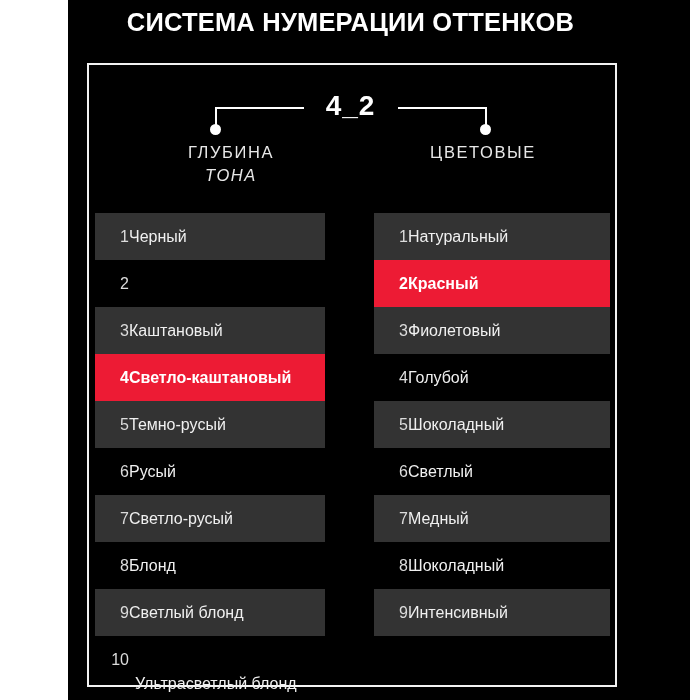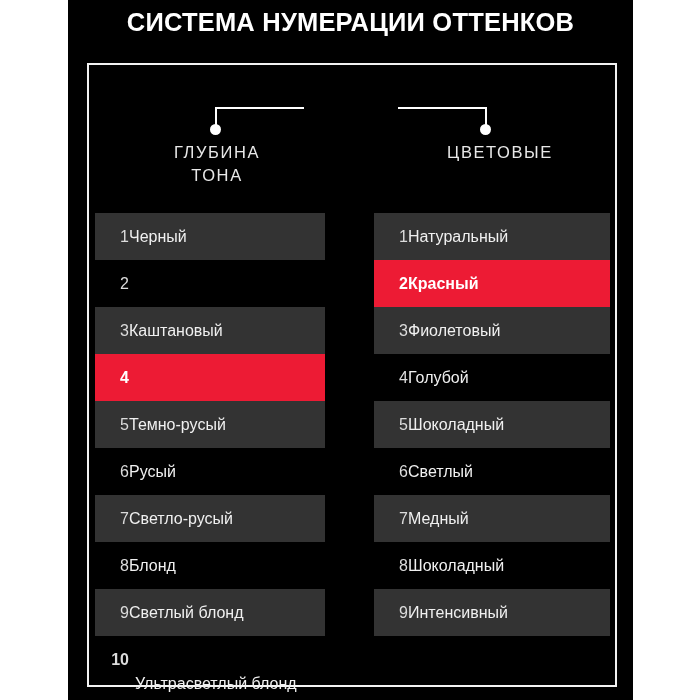--- a/index.html
+++ b/index.html
@@ -17,21 +17,21 @@
     position: relative;
     width: 700px;
     height: 700px;
     background: #ffffff;
   }
   
   #canvas {
     position: absolute;
     left: 68px;
     top: 0px;
-    width: 565px;
+    width: 622px;
     height: 700px;
     background: #000000;
     overflow: hidden;
   }
   #title {
     position: absolute;
     left: 0px;
     top: 8px;
     width: 565px;
     text-align: center;
@@ -89,21 +89,21 @@
     position: absolute;
     top: 141px;
     width: 230px;
     text-align: center;
     color: #e8e8e8;
     font-size: 16.5px;
     letter-spacing: 1.6px;
     line-height: 23px;
     font-weight: 400;
   }
-  .col-head .l2 { display: block; }
+  .col-head .l2 { display: block; font-style: italic; }
 
   .column {
     position: absolute;
     top: 213px;
   }
   #col-left  { left: 27px;  width: 230px; }
   #col-right { left: 306px; width: 236px; }
 
   .row {
     position: relative;
@@ -127,65 +127,67 @@
     color: #f0f0f0;
     font-size: 16px;
     font-weight: 400;
     white-space: nowrap;
   }
   .row.highlight .num,
   .row.highlight .label {
     color: #ffffff;
     font-weight: bold;
   }
-  #col-left .row.wide .num { width: 34px; font-weight: bold; }
+  #col-left .row.wide .num { width: 34px; }
   #col-left .row.wide .label { margin-left: 6px; margin-top: 48px; }
 </style>
 </head>
 <body>
 
 <div id="stage">
   <div id="canvas">
 
     <div id="title">СИСТЕМА НУМЕРАЦИИ ОТТЕНКОВ</div>
 
     <div id="frame"></div>
 
     <div class="conn-h" style="left:147px; width:89px;"></div>
     <div class="conn-v" style="left:147px;"></div>
     <div class="conn-dot" style="left:142px;"></div>
 
     <div class="conn-h" style="left:330px; width:89px;"></div>
     <div class="conn-v" style="left:417px;"></div>
     <div class="conn-dot" style="left:412px;"></div>
 
-
-    <div class="col-head" style="left:34px;">
+    <div id="code">4_2</div>
+
+    <div class="col-head" style="left:48px;">
       <span>ГЛУБИНА</span>
       <span class="l2">ТОНА</span>
     </div>
 
-    <div class="col-head" style="left:317px;">
+    <div class="col-head" style="left:300px;">
       <span>ЦВЕТОВЫЕ</span>
     </div>
 
     <div class="column" id="col-left">
         <div class="row alt">
           <span class="num">1</span>
           <span class="label">Черный</span>
         </div>
         <div class="row">
           <span class="num">2</span>
         </div>
         <div class="row alt">
           <span class="num">3</span>
           <span class="label">Каштановый</span>
         </div>
         <div class="row highlight">
           <span class="num">4</span>
+          <span class="label">Светло-каштановый</span>
         </div>
         <div class="row alt">
           <span class="num">5</span>
           <span class="label">Темно-русый</span>
         </div>
         <div class="row">
           <span class="num">6</span>
           <span class="label">Русый</span>
         </div>
         <div class="row alt">

